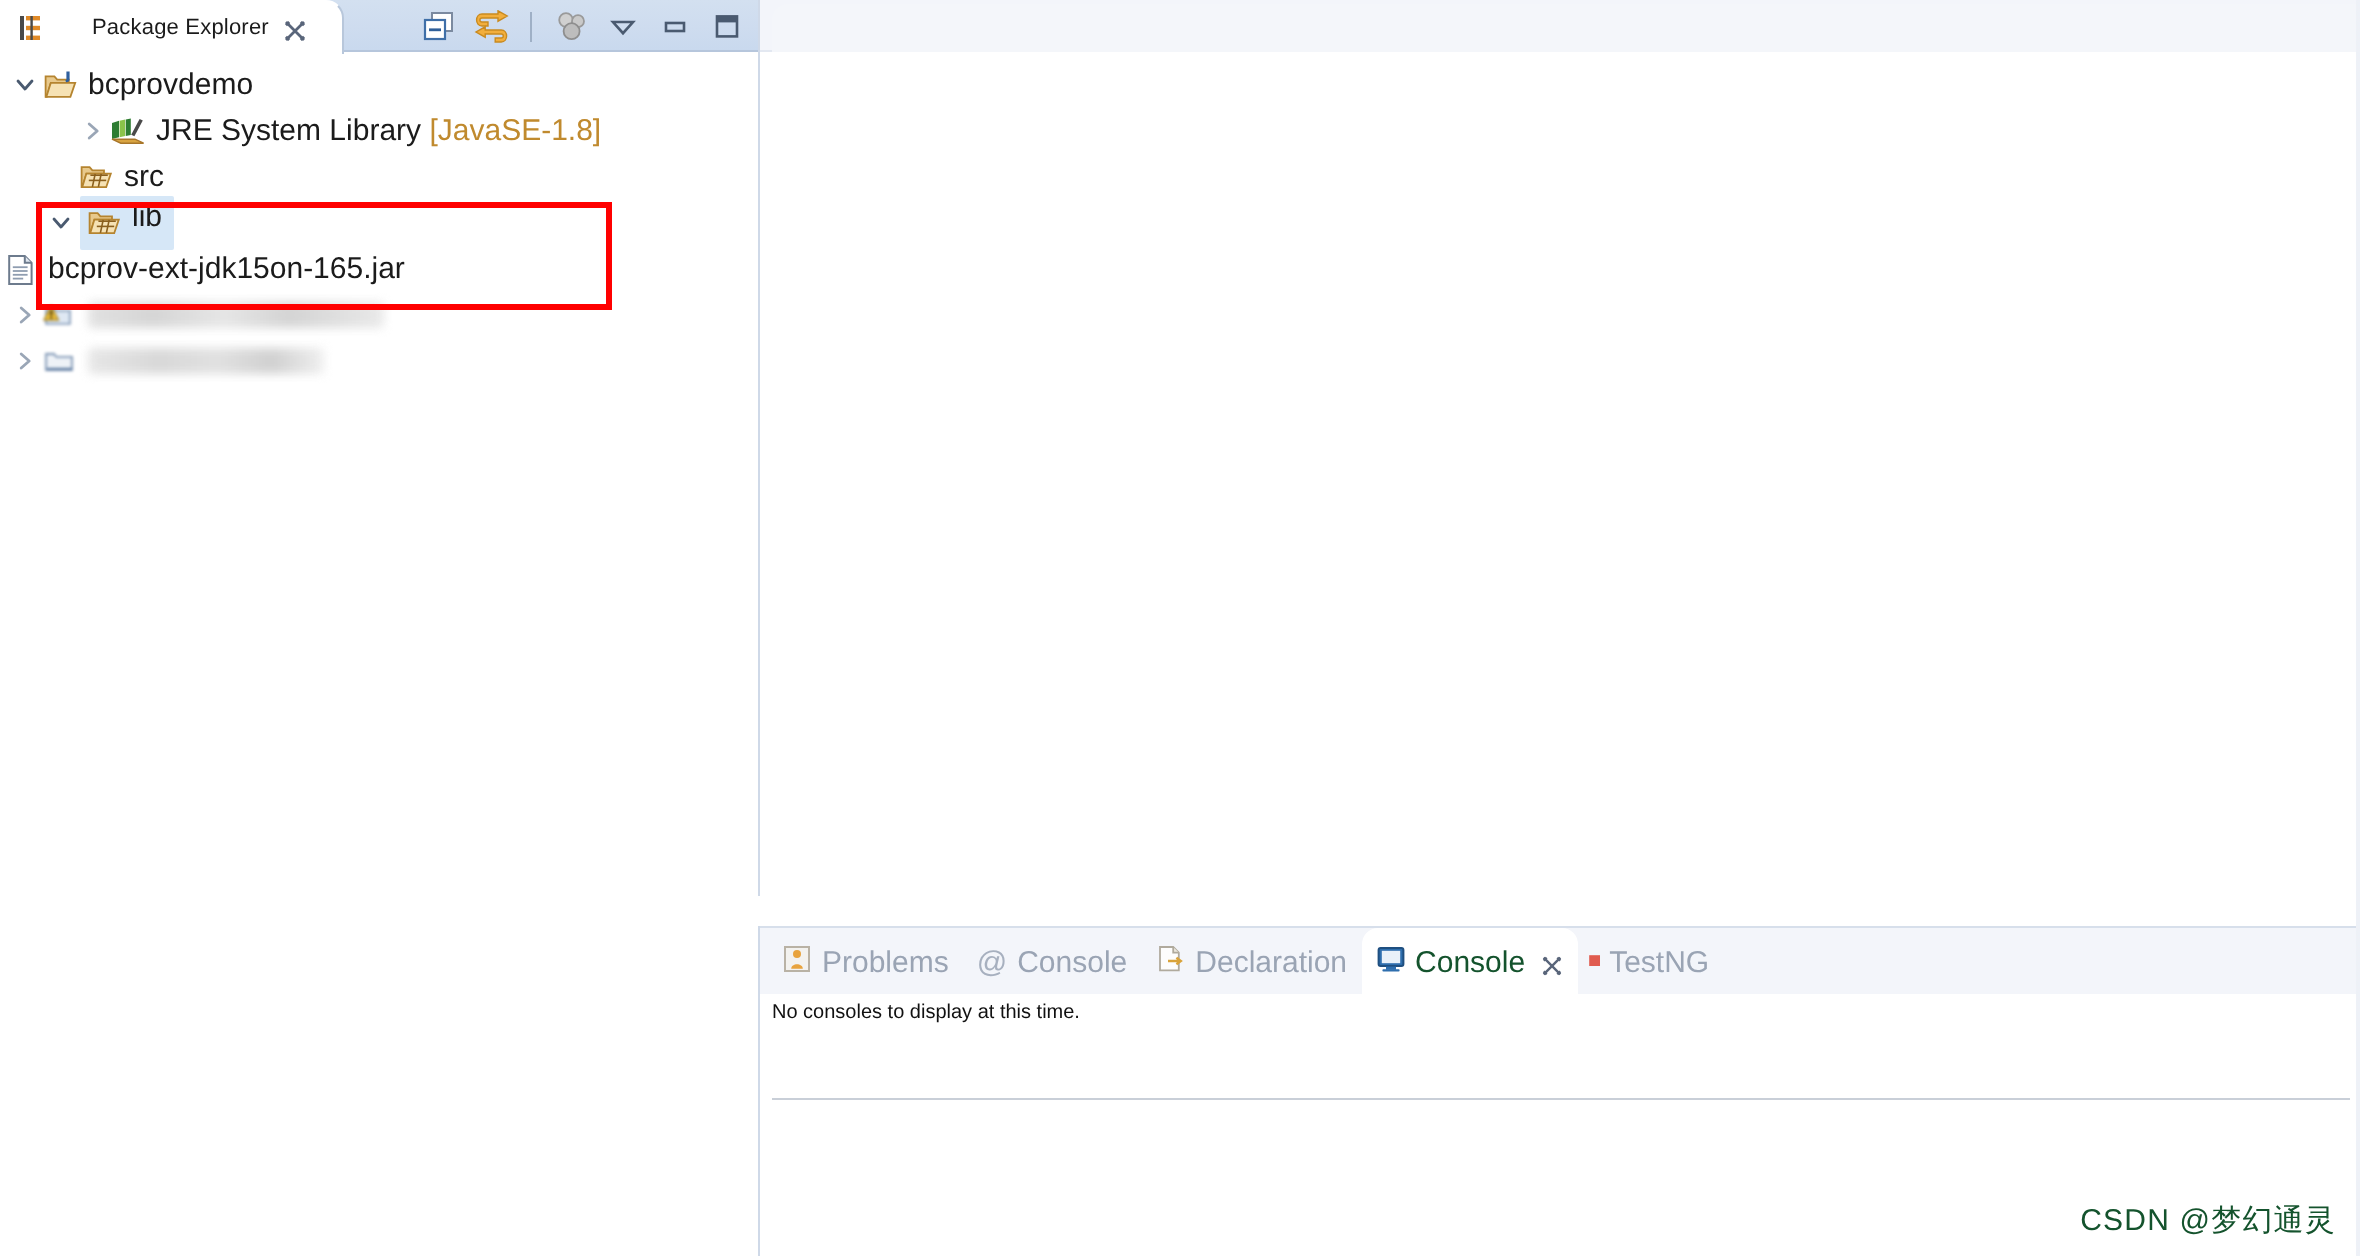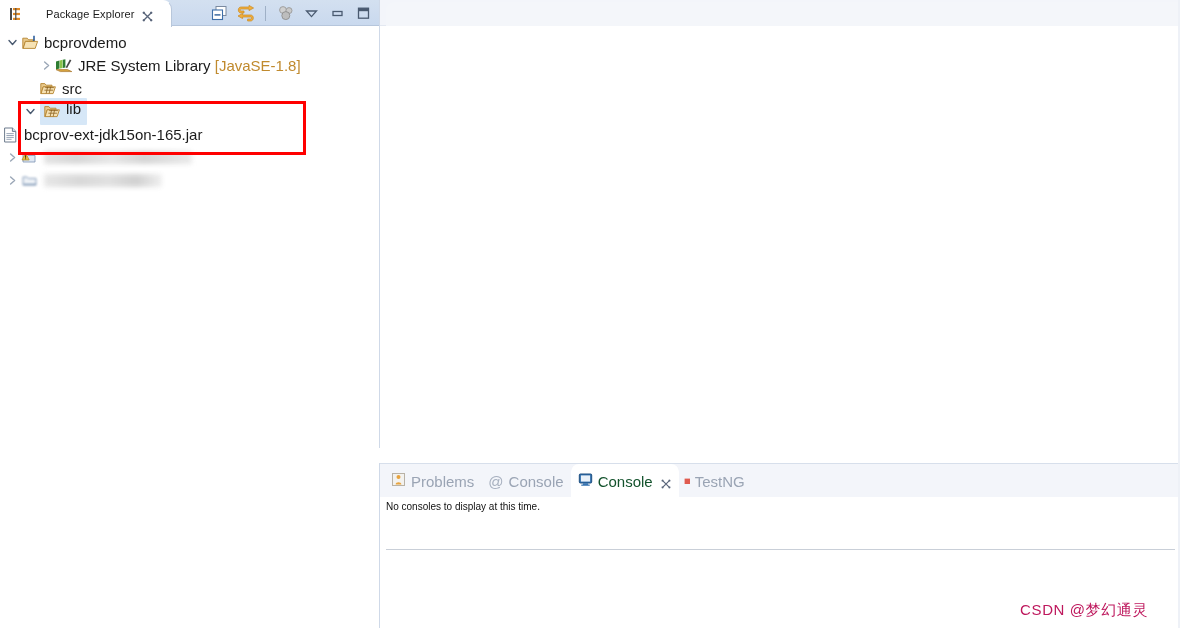--- a/index.html
+++ b/index.html
@@ -255,23 +255,23 @@
   .right-edge {
     position: absolute;
     right: 0; top: 0;
     width: 2px; height: 628px;
     background: #eef1f7;
   }
 
   
   #watermark {
     position: absolute;
-    right: 32px; bottom: 8px;
+    right: 12px; bottom: 8px;
     font-size: 15px;
-    color: #be185d;
+    color: #14532d;
     letter-spacing: .6px;
     white-space: nowrap;
     z-index: 9;
   }
 </style>
 </head>
 <body>
 
 <div id="app">
 
@@ -490,20 +490,30 @@
               </svg>
             </span>
             <span class="lbl">Problems</span>
           </div>
 
           <div class="btab">
             <span style="font-size:15px;color:#a7b0bf;line-height:1;">@</span>
             <span class="lbl">Console</span>
           </div>
 
+          <div class="btab">
+            <span>
+              <svg width="15" height="15" viewBox="0 0 15 15">
+                <path d="M2 1.5 L8.6 1.5 L11.4 4.3 L11.4 13.2 L2 13.2 Z" fill="#fdfdfd" stroke="#b0aa9d" stroke-width=".9"></path>
+                <path d="M8.6 1.5 L8.6 4.3 L11.4 4.3" fill="#ebe7dd" stroke="#b0aa9d" stroke-width=".9"></path>
+                <path d="M6 8.5 L12 8.5 M10.2 6.9 L12.4 8.5 L10.2 10.1" fill="none" stroke="#d9a33a" stroke-width="1.2"></path>
+              </svg>
+            </span>
+            <span class="lbl">Declaration</span>
+          </div>
 
           <div class="btab active">
             <span>
               <svg width="15" height="15" viewBox="0 0 15 15">
                 <rect x="1.3" y="2" width="12.4" height="9" rx="1" fill="#2f6fae" stroke="#1f4f80" stroke-width="1"></rect>
                 <rect x="2.9" y="3.4" width="9.2" height="6.2" fill="#e9f1f9"></rect>
                 <rect x="5" y="11.3" width="5" height="1.6" fill="#2f6fae"></rect>
                 <rect x="3.2" y="12.6" width="8.6" height="1.2" rx=".5" fill="#2f6fae"></rect>
               </svg>
             </span>

